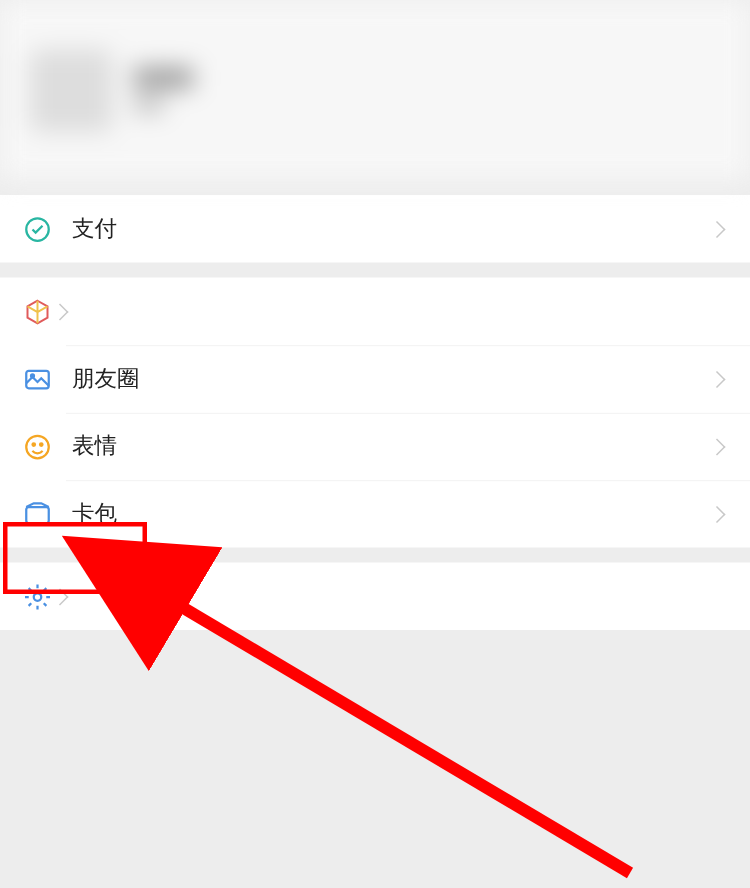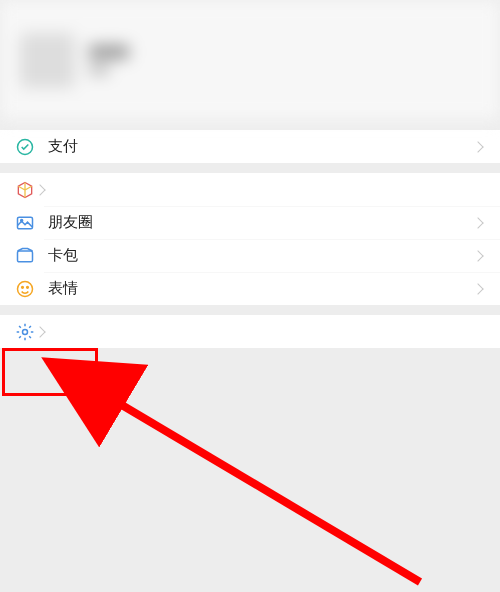--- a/index.html
+++ b/index.html
@@ -48,21 +48,21 @@
       background: #bbb;
       border-radius: 2px;
     }
     .section {
       background: #fff;
       margin-top: 10px;
     }
     .list-item {
       display: flex;
       align-items: center;
-      height: 33px;
+      height: 45px;
       padding: 0 14px;
       position: relative;
       cursor: pointer;
     }
     .list-item + .list-item::before {
       content: "";
       position: absolute;
       top: 0;
       left: 44px;
       right: 0;
@@ -148,38 +148,38 @@
         <rect x="3" y="5" width="18" height="14" rx="2"></rect>
         <path d="M3 15l5-5 4 4 3-3 6 6"></path>
         <circle cx="8" cy="9" r="1.2" fill="#4a90e2"></circle>
       </svg>
     </span>
     <span class="item-label">朋友圈</span>
     <span class="chevron"></span>
   </div>
   <div class="list-item">
     <span class="item-icon">
-      <svg width="20" height="20" viewBox="0 0 24 24" fill="none" stroke="#4a90e2" stroke-width="1.8">
-        <rect x="3" y="6" width="18" height="13" rx="2"></rect>
-        <path d="M3 6l6-3h6l6 3"></path>
-      </svg>
-    </span>
-    <span class="item-label">卡包</span>
-    <span class="chevron"></span>
-  </div>
-  <div class="list-item">
-    <span class="item-icon">
       <svg width="20" height="20" viewBox="0 0 24 24" fill="none" stroke="#f5a623" stroke-width="1.8">
         <circle cx="12" cy="12" r="9"></circle>
         <circle cx="9" cy="10" r="1" fill="#f5a623"></circle>
         <circle cx="15" cy="10" r="1" fill="#f5a623"></circle>
         <path d="M8 15c1 1.5 2.5 2 4 2s3-.5 4-2"></path>
       </svg>
     </span>
     <span class="item-label">表情</span>
+    <span class="chevron"></span>
+  </div>
+  <div class="list-item">
+    <span class="item-icon">
+      <svg width="20" height="20" viewBox="0 0 24 24" fill="none" stroke="#4a90e2" stroke-width="1.8">
+        <rect x="3" y="6" width="18" height="13" rx="2"></rect>
+        <path d="M3 6l6-3h6l6 3"></path>
+      </svg>
+    </span>
+    <span class="item-label">卡包</span>
     <span class="chevron"></span>
   </div>
 </div>
 
 <div class="section">
   <div class="list-item">
     <span class="item-icon">
       <svg width="20" height="20" viewBox="0 0 24 24" fill="none" stroke="#4a90e2" stroke-width="1.8">
         <circle cx="12" cy="12" r="3"></circle>
         <path d="M12 2v3M12 19v3M4.9 4.9l2.1 2.1M17 17l2.1 2.1M2 12h3M19 12h3M4.9 19.1L7 17M17 7l2.1-2.1"></path>

